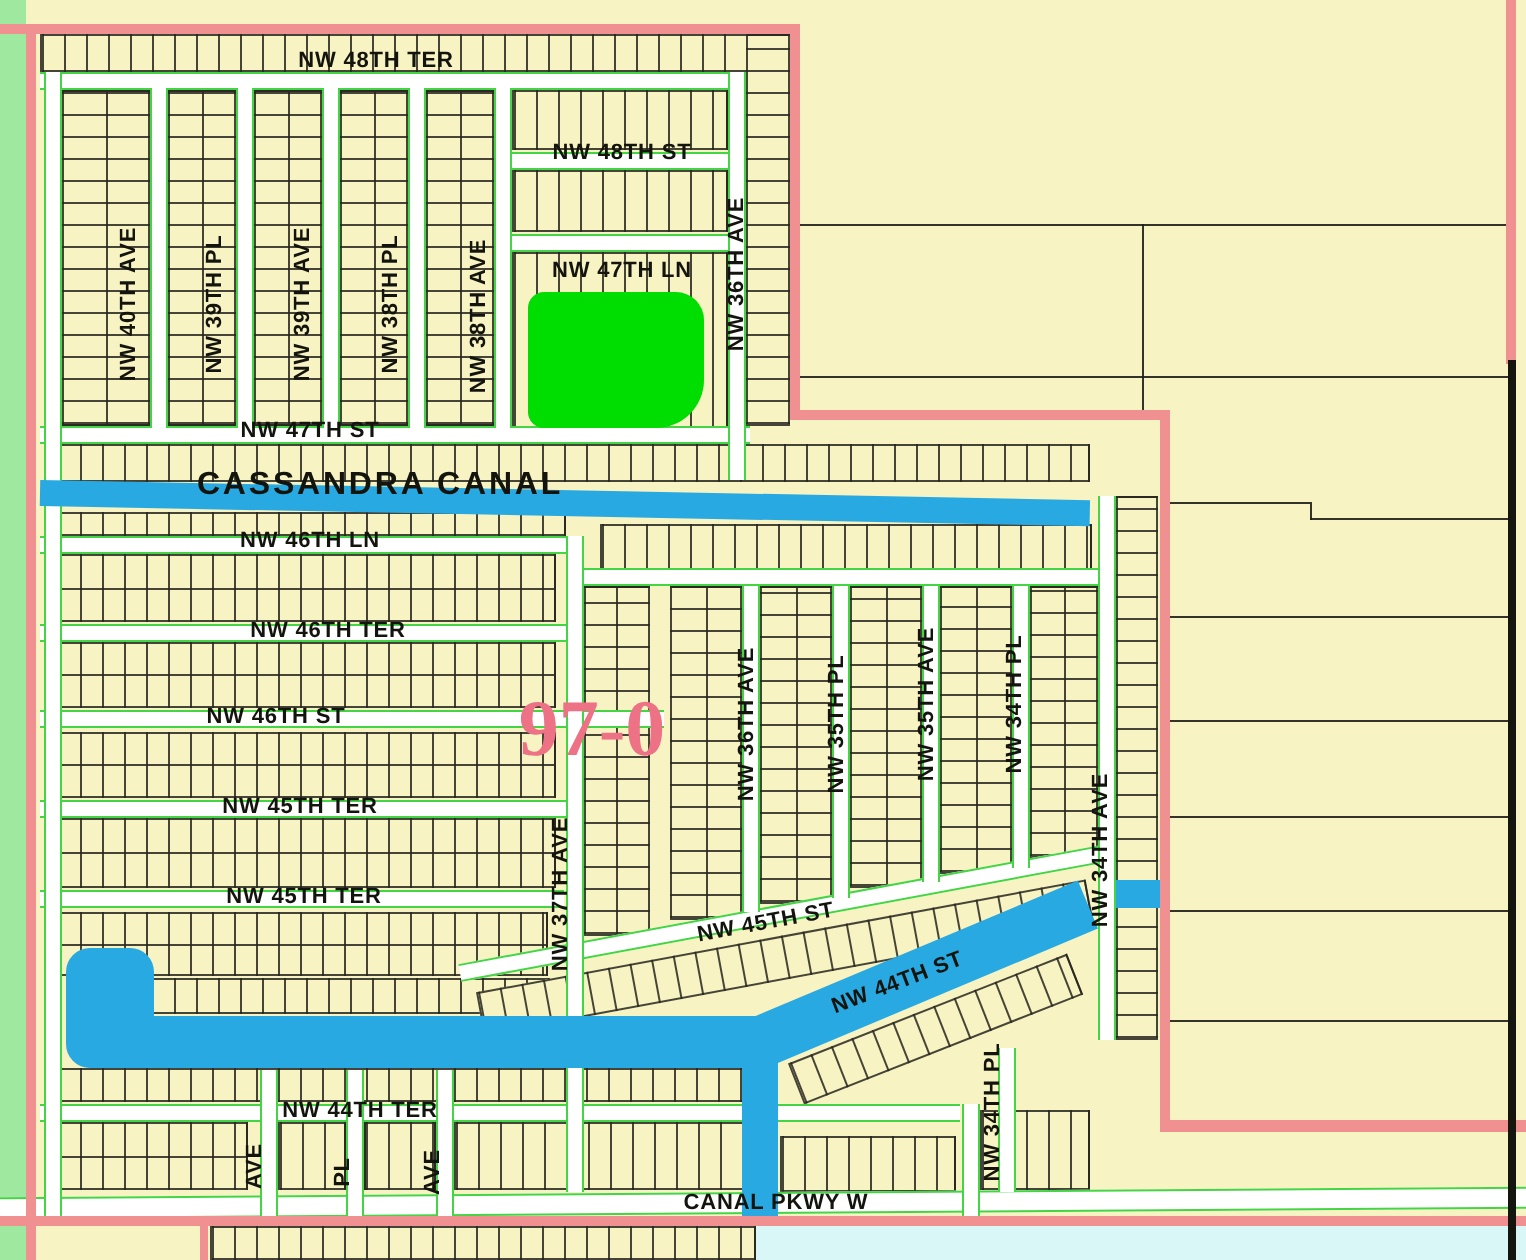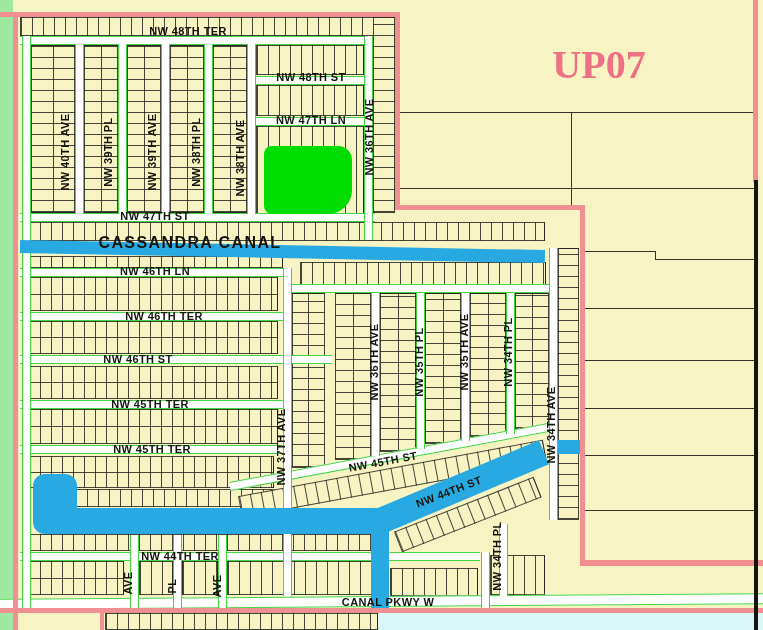--- a/index.html
+++ b/index.html
@@ -137,27 +137,27 @@
   <div class="pink" style="left:13px;top:12px;width:5px;height:618px"></div>
   <div class="pink" style="left:395px;top:12px;width:5px;height:198px"></div>
   <div class="pink" style="left:395px;top:205px;width:190px;height:5px"></div>
   <div class="pink" style="left:580px;top:205px;width:5px;height:360px"></div>
   <div class="pink" style="left:580px;top:560px;width:183px;height:6px"></div>
   <div class="pink" style="left:753px;top:0;width:5px;height:182px"></div>
   <div class="pink" style="left:0;top:608px;width:763px;height:5px"></div>
   <div class="pink" style="left:100px;top:611px;width:4px;height:19px"></div>
   <div style="position:absolute;left:754px;top:180px;width:4px;height:450px;background:#15150f;z-index:5"></div>
 
-  <span class="zone" style="left:599px;top:64px">UP07</span>
+  <span class="zone" style="left:296px;top:364px">97-0</span>
 
   <span class="lab canal" style="left:190px;top:243px">CASSANDRA CANAL</span>
 
   <span class="lab" style="left:188px;top:31px">NW 48TH TER</span>
   <span class="lab" style="left:311px;top:77px">NW 48TH ST</span>
-  <span class="lab" style="left:311px;top:120px">NW 47TH LN</span>
+  <span class="lab" style="left:311px;top:136px">NW 47TH LN</span>
   <span class="lab" style="left:155px;top:216px">NW 47TH ST</span>
   <span class="lab" style="left:155px;top:271px">NW 46TH LN</span>
   <span class="lab" style="left:164px;top:316px">NW 46TH TER</span>
   <span class="lab" style="left:138px;top:359px">NW 46TH ST</span>
   <span class="lab" style="left:150px;top:404px">NW 45TH TER</span>
   <span class="lab" style="left:152px;top:449px">NW 45TH TER</span>
   <span class="lab d10" style="left:383px;top:462px">NW 45TH ST</span>
   <span class="lab d21" style="left:449px;top:492px">NW 44TH ST</span>
   <span class="lab" style="left:180px;top:556px">NW 44TH TER</span>
   <span class="lab" style="left:388px;top:602px">CANAL PKWY W</span>

